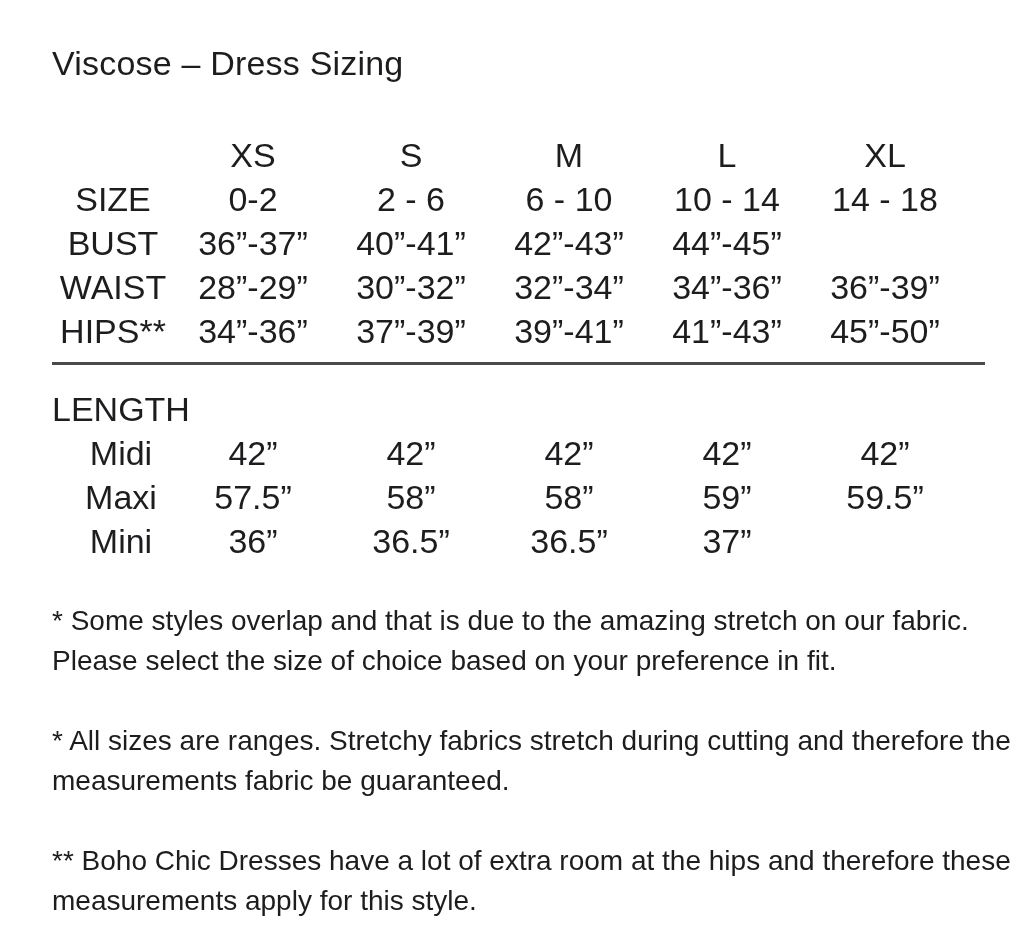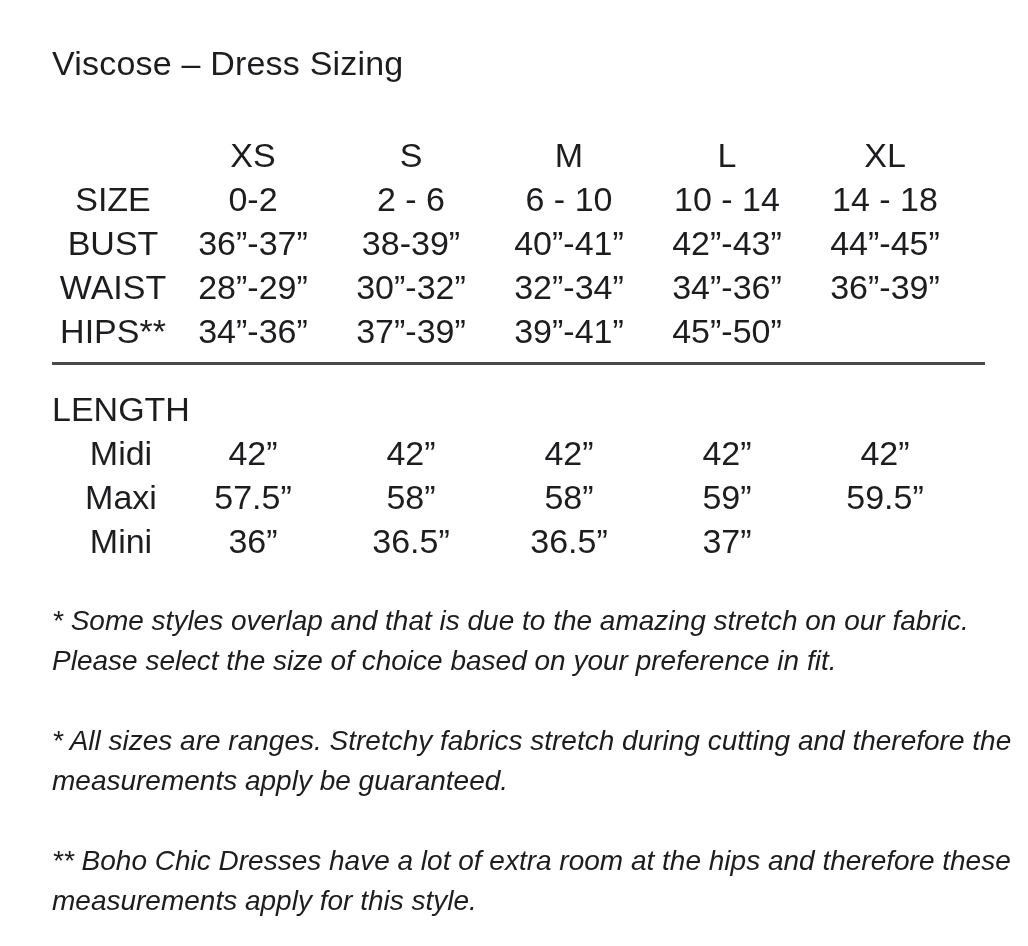--- a/index.html
+++ b/index.html
@@ -54,21 +54,20 @@
     display: flex;
     align-items: center;
     font-weight: 400;
   }
   .length-section .row .cell.label {
     padding-left: 16px;
   }
   .footnotes {
     margin-top: 38px;
     font-size: 28px;
-    font-style: italic;
     line-height: 40px;
     color: #1d1d1f;
   }
   .footnotes p {
     margin-bottom: 40px;
   }
   .footnotes span {
     display: block;
     white-space: nowrap;
   }
@@ -95,40 +94,40 @@
       <div class="cell">0-2</div>
       <div class="cell">2 - 6</div>
       <div class="cell">6 - 10</div>
       <div class="cell">10 - 14</div>
       <div class="cell">14 - 18</div>
     </div>
 
     <div class="row">
       <div class="cell label">BUST</div>
       <div class="cell">36”-37”</div>
-      <div class="cell">38-39”</div>
       <div class="cell">40”-41”</div>
       <div class="cell">42”-43”</div>
       <div class="cell">44”-45”</div>
     </div>
 
     <div class="row">
       <div class="cell label">WAIST</div>
       <div class="cell">28”-29”</div>
       <div class="cell">30”-32”</div>
       <div class="cell">32”-34”</div>
       <div class="cell">34”-36”</div>
       <div class="cell">36”-39”</div>
     </div>
 
     <div class="row">
       <div class="cell label">HIPS**</div>
       <div class="cell">34”-36”</div>
       <div class="cell">37”-39”</div>
       <div class="cell">39”-41”</div>
+      <div class="cell">41”-43”</div>
       <div class="cell">45”-50”</div>
     </div>
   </div>
 
   <hr class="divider">
 
   <div class="length-section">
     <div class="length-heading">LENGTH</div>
 
     <div class="row">
@@ -158,21 +157,21 @@
     </div>
   </div>
 
   <div class="footnotes">
     <p>
       <span>* Some styles overlap and that is due to the amazing stretch on our fabric.</span>
       <span>Please select the size of choice based on your preference in fit.</span>
     </p>
     <p>
       <span>* All sizes are ranges. Stretchy fabrics stretch during cutting and therefore the</span>
-      <span>measurements apply be guaranteed.</span>
+      <span>measurements fabric be guaranteed.</span>
     </p>
     <p>
       <span>** Boho Chic Dresses have a lot of extra room at the hips and therefore these</span>
       <span>measurements apply for this style.</span>
     </p>
   </div>
 
 </div>
 
 </body></html>

